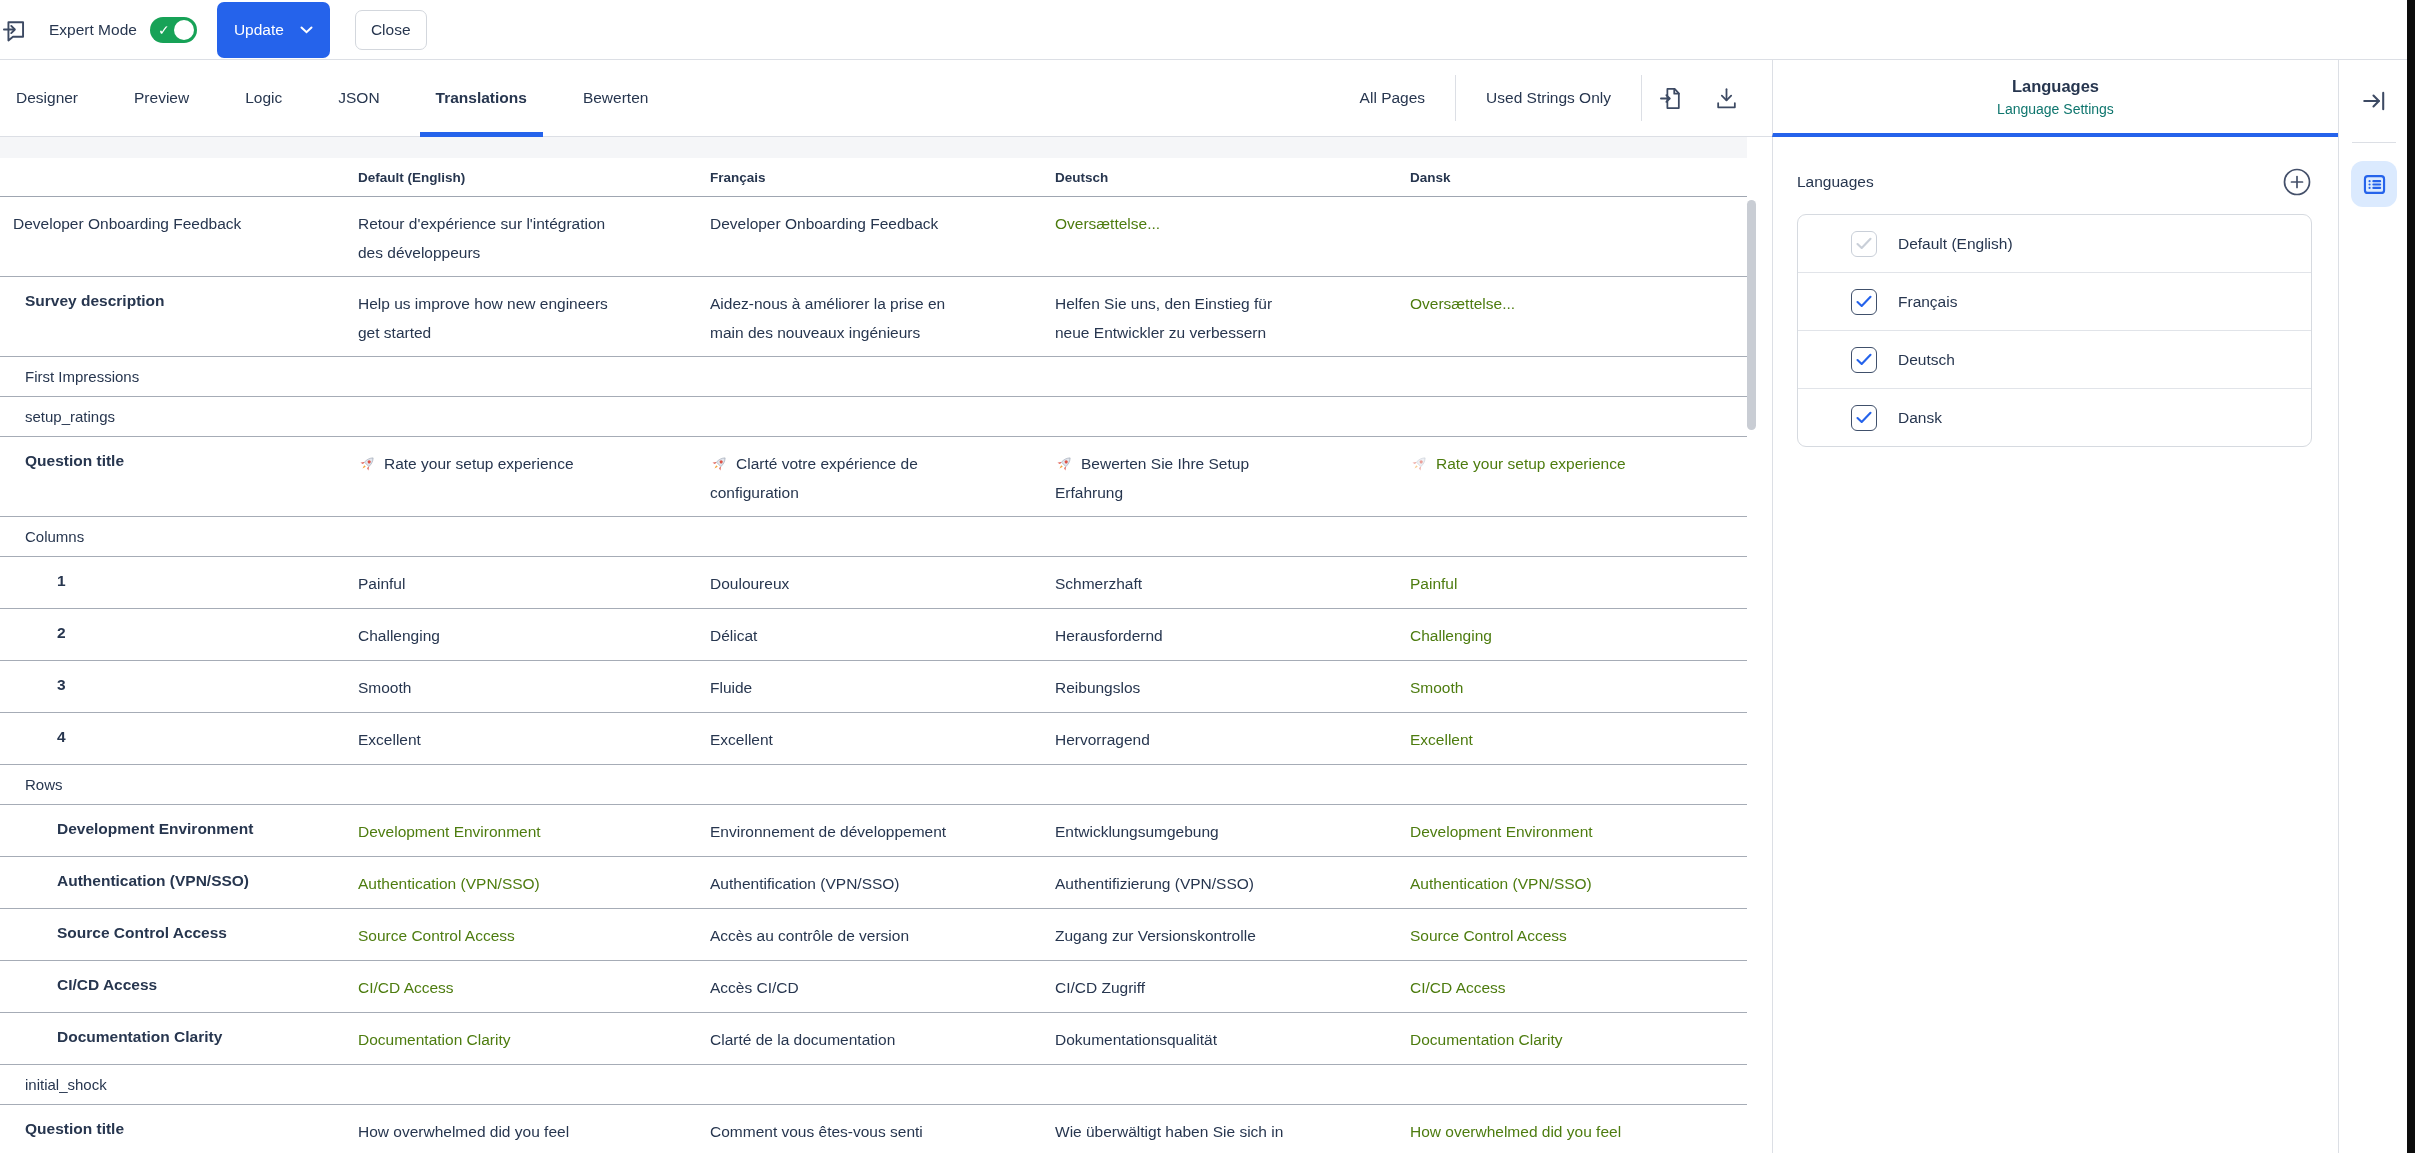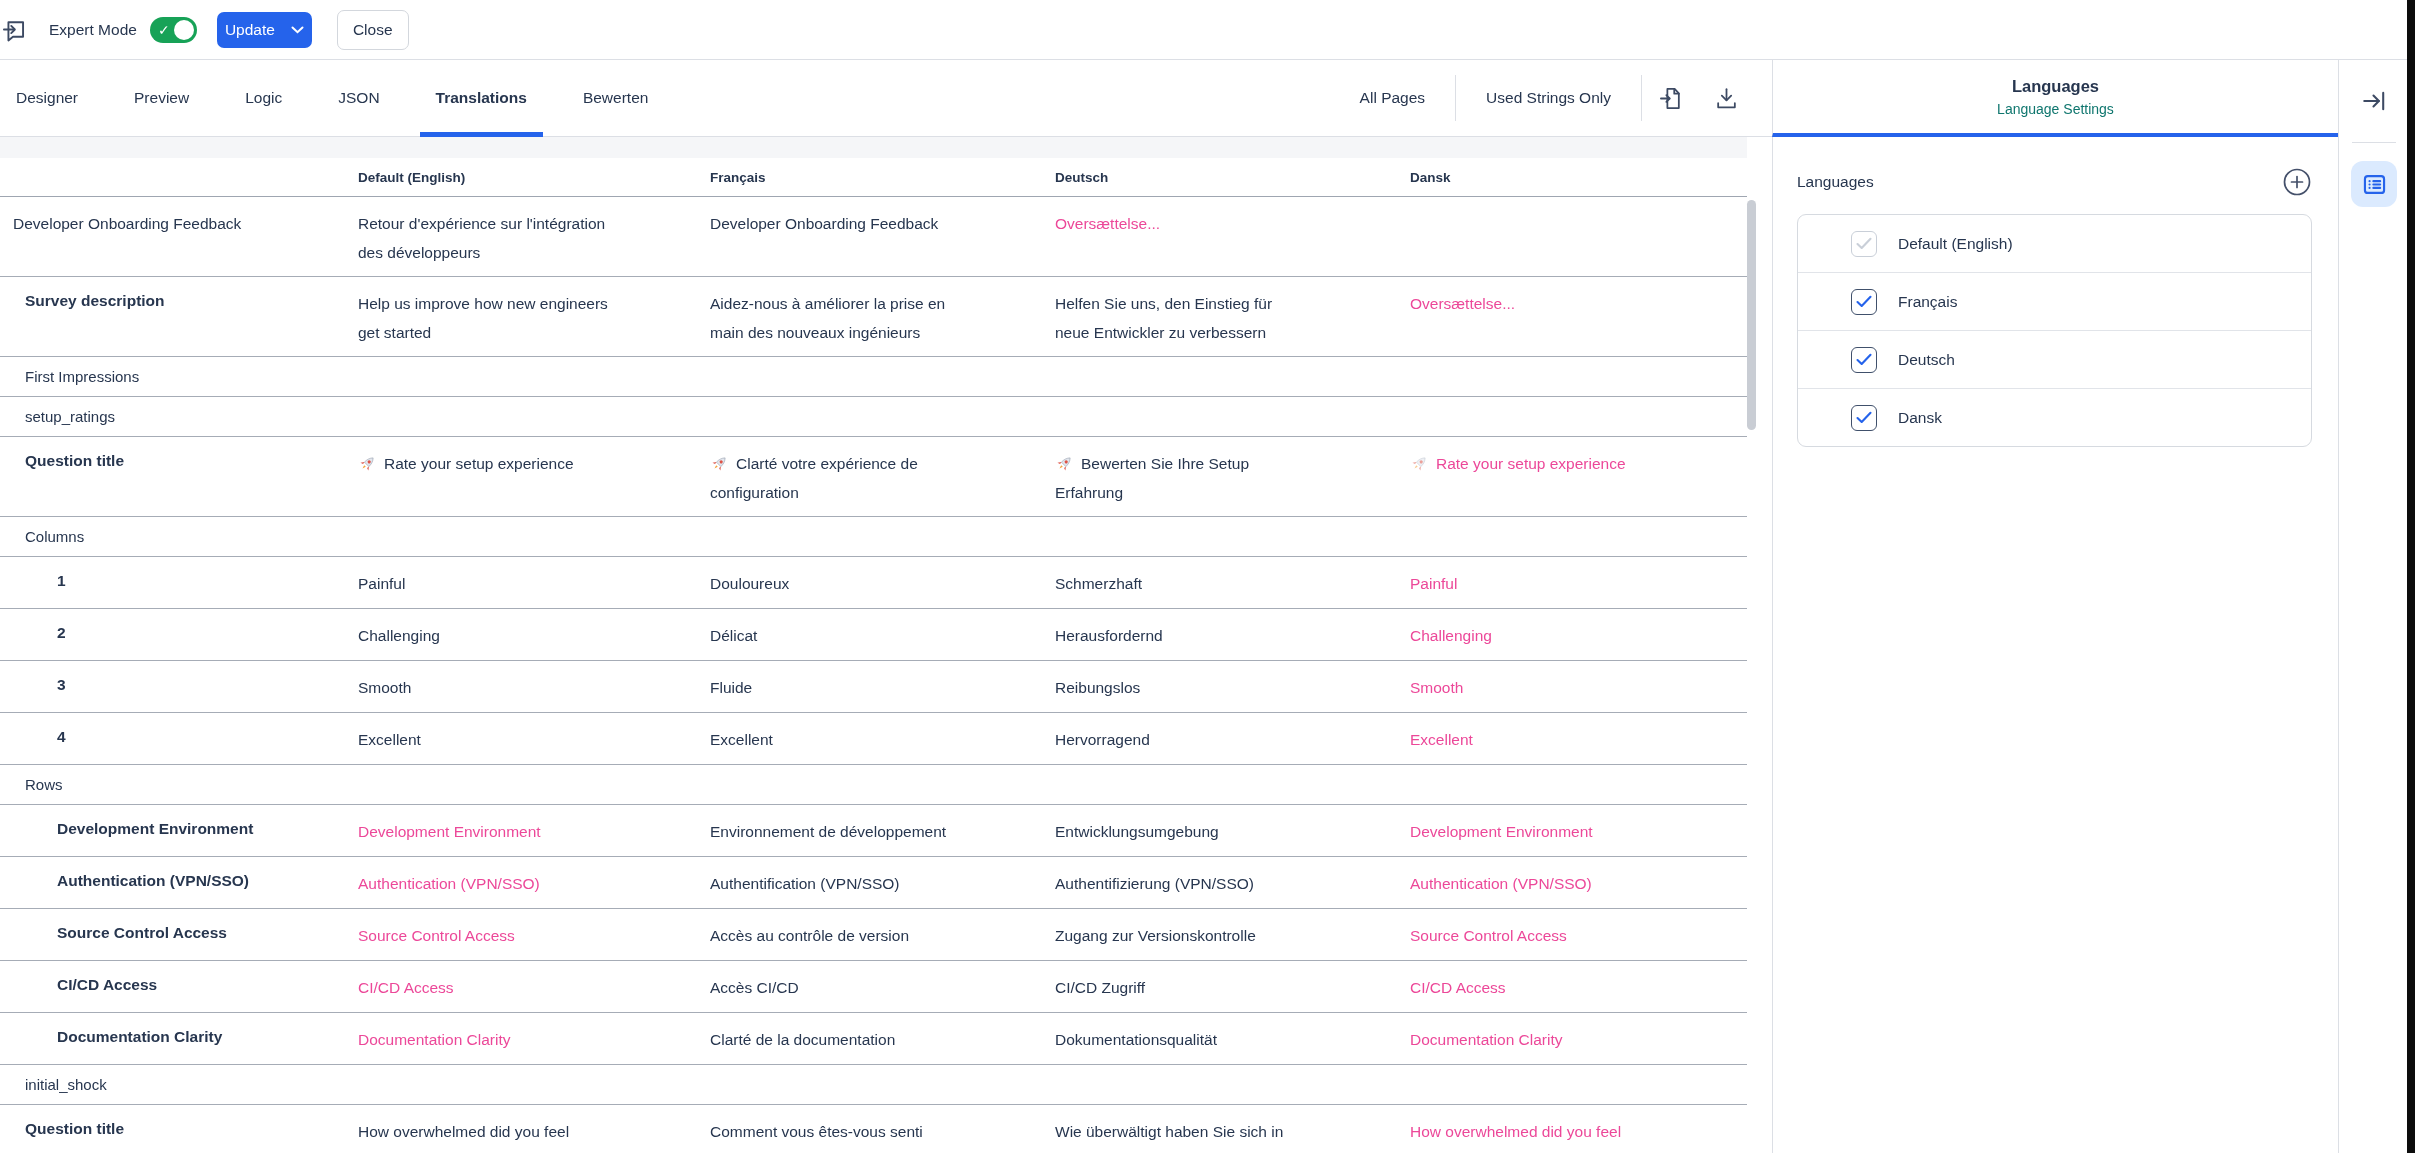--- a/index.html
+++ b/index.html
@@ -13,22 +13,22 @@
     position:absolute;left:0;top:0;width:2415px;height:60px;background:#fff;
     border-bottom:1px solid #dcdfe5;box-sizing:border-box;
     display:flex;align-items:center;justify-content:flex-start;padding-right:20px;z-index:5;
   }
   .icon-btn{display:flex;align-items:center;justify-content:center;background:none;border:none;cursor:pointer;padding:0;}
   .feedback-btn{margin-right:22px;}
   .expert-label{font-size:15.5px;margin-right:13px;}
   .toggle{width:47px;height:26px;border-radius:13px;background:#17a257;position:relative;border:none;cursor:pointer;margin-right:20px;}
   .toggle .tick{position:absolute;left:8px;top:4px;color:#fff;font-size:14px;line-height:18px;}
   .toggle .knob{position:absolute;right:3px;top:3px;width:20px;height:20px;border-radius:50%;background:#fff;}
-  .update-btn{height:36px;background:#2563eb;border:none;border-radius:7px;color:#fff;
-    font-size:15.5px;font-family:inherit;display:flex;align-items:center;gap:16px;padding:0 8px;cursor:pointer;margin-right:25px;}
+  .update-btn{height:56px;background:#2563eb;border:none;border-radius:7px;color:#fff;
+    font-size:15.5px;font-family:inherit;display:flex;align-items:center;gap:16px;padding:0 17px;cursor:pointer;margin-right:25px;}
   .close-btn{height:40px;background:#fff;border:1px solid #d3d7dd;border-radius:7px;color:#27364f;
     font-size:15.5px;font-family:inherit;padding:0 15px;cursor:pointer;}
   
   .tabbar{
     position:absolute;left:0;top:60px;width:1772px;height:77px;background:#fff;
     border-bottom:1px solid #dcdfe5;box-sizing:border-box;
     display:flex;align-items:stretch;
   }
   .tabs-wrap{display:flex;align-items:stretch;}
   .tab{display:flex;align-items:center;padding:0 16px;margin-right:24px;font-size:15.5px;position:relative;cursor:pointer;white-space:nowrap;}
@@ -54,21 +54,21 @@
     border-bottom:1px solid #9fa6b1;}
   .thead .th{font-size:13.5px;font-weight:700;padding-left:13px;}
   .trow{display:grid;grid-template-columns:345px 352px 345px 355px 350px;border-bottom:1px solid #a6acb6;box-sizing:border-box;}
   .trow.item{height:52px;}
   .trow.tall{height:80px;}
   .trow .label{font-weight:700;font-size:15.5px;padding:15px 10px 0 25px;box-sizing:border-box;white-space:nowrap;overflow:hidden;}
   .trow .label.indent{padding-left:57px;}
   .trow .cell{font-size:15.5px;padding:12px 28px 0 13px;line-height:29px;box-sizing:border-box;}
   .trow .cell .txt{white-space:pre-line;}
   .grow{height:40px;display:flex;align-items:center;padding-left:25px;font-size:15px;border-bottom:1px solid #a6acb6;box-sizing:border-box;}
-  .placeholder{color:#ec4899;}
+  .placeholder{color:#4d7c0f;}
   .placeholder svg{opacity:.55;}
   .cell svg{vertical-align:-4px;margin-right:7px;}
   .scroll-thumb{position:absolute;left:1747px;top:200px;width:9px;height:230px;border-radius:5px;background:#c9cdd4;cursor:pointer;}
   
   .panel-body{position:absolute;left:1772px;top:137px;width:566px;height:1016px;background:#fff;
     border-left:1px solid #dcdfe5;box-sizing:border-box;}
   .panel-section-head{display:flex;align-items:center;justify-content:space-between;padding:30px 26px 17px 24px;}
   .section-label{font-size:15.5px;}
   .add-btn{background:none;border:none;padding:0;cursor:pointer;display:flex;}
   .lang-card{margin:0 26px 0 24px;border:1px solid #d6dae0;border-radius:9px;background:#fff;overflow:hidden;}

